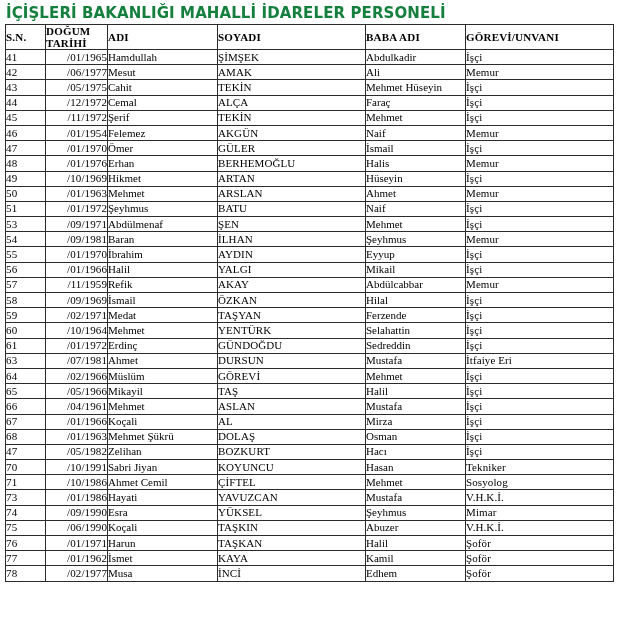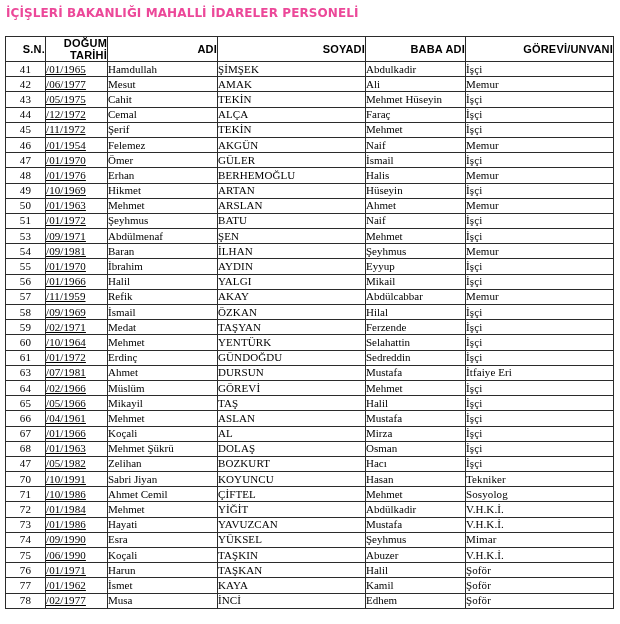--- a/index.html
+++ b/index.html
@@ -19,76 +19,74 @@
   .page {
     position: relative;
     width: 620px;
     height: 624px;
     box-sizing: border-box;
     padding: 0;
   }
   .doc-title {
     font-family: "DejaVu Sans", "Liberation Sans", sans-serif;
     font-weight: bold;
-    font-size: 12px;
+    font-size: 15px;
     letter-spacing: 0.1px;
     line-height: 16px;
-    margin: 5px 0 15px 6px;
+    margin: 5px 0 3px 6px;
     white-space: nowrap;
-    color: #ec4899;
+    color: #15803d;
   }
   table.personnel {
     border-collapse: collapse;
     table-layout: fixed;
     width: 608px;
     margin-left: 5px;
     border: 1.4px solid #000;
   }
   table.personnel th,
   table.personnel td {
     border: 0.9px solid #2b2b2b;
     padding: 0;
     vertical-align: middle;
     font-size: 11px;
     line-height: 13px;
     height: 14.2px;
     overflow: hidden;
     white-space: nowrap;
   }
   thead th {
-    font-family: Liberation Sans, sans-serif;
+    font-family: Liberation Serif, serif;
     font-weight: bold;
-    text-align: right;
+    text-align: left;
     font-size: 11.2px;
     line-height: 12.5px;
     height: 26px;
     letter-spacing: 0.2px;
     padding: 1px 2px;
   }
   thead th.two-line {
     font-size: 11px;
     line-height: 12px;
   }
   col.c-sn      { width: 40px; }
   col.c-date    { width: 62px; }
   col.c-name    { width: 110px; }
   col.c-surname { width: 148px; }
   col.c-father  { width: 100px; }
   col.c-title   { width: 148px; }
 
   td.sn {
-    text-align: center;
     font-size: 11px;
     letter-spacing: 0.2px;
   }
   td.date {
-    text-align: left;
+    text-align: right;
     font-size: 11px;
     letter-spacing: 0.1px;
-    text-decoration: underline;
   }
   td.name, td.father {
     text-align: left;
     padding-left: 3px;
     font-size: 11px;
   }
   td.surname, td.jobtitle {
     text-align: left;
     padding-left: 3px;
     font-size: 11px;
@@ -353,28 +351,20 @@
         </tr>
         <tr>
           <td class="sn">71</td>
           <td class="date">/10/1986</td>
           <td class="name">Ahmet Cemil</td>
           <td class="surname">ÇİFTEL</td>
           <td class="father">Mehmet</td>
           <td class="jobtitle">Sosyolog</td>
         </tr>
         <tr>
-          <td class="sn">72</td>
-          <td class="date">/01/1984</td>
-          <td class="name">Mehmet</td>
-          <td class="surname">YİĞİT</td>
-          <td class="father">Abdülkadir</td>
-          <td class="jobtitle">V.H.K.İ.</td>
-        </tr>
-        <tr>
           <td class="sn">73</td>
           <td class="date">/01/1986</td>
           <td class="name">Hayati</td>
           <td class="surname">YAVUZCAN</td>
           <td class="father">Mustafa</td>
           <td class="jobtitle">V.H.K.İ.</td>
         </tr>
         <tr>
           <td class="sn">74</td>
           <td class="date">/09/1990</td>

